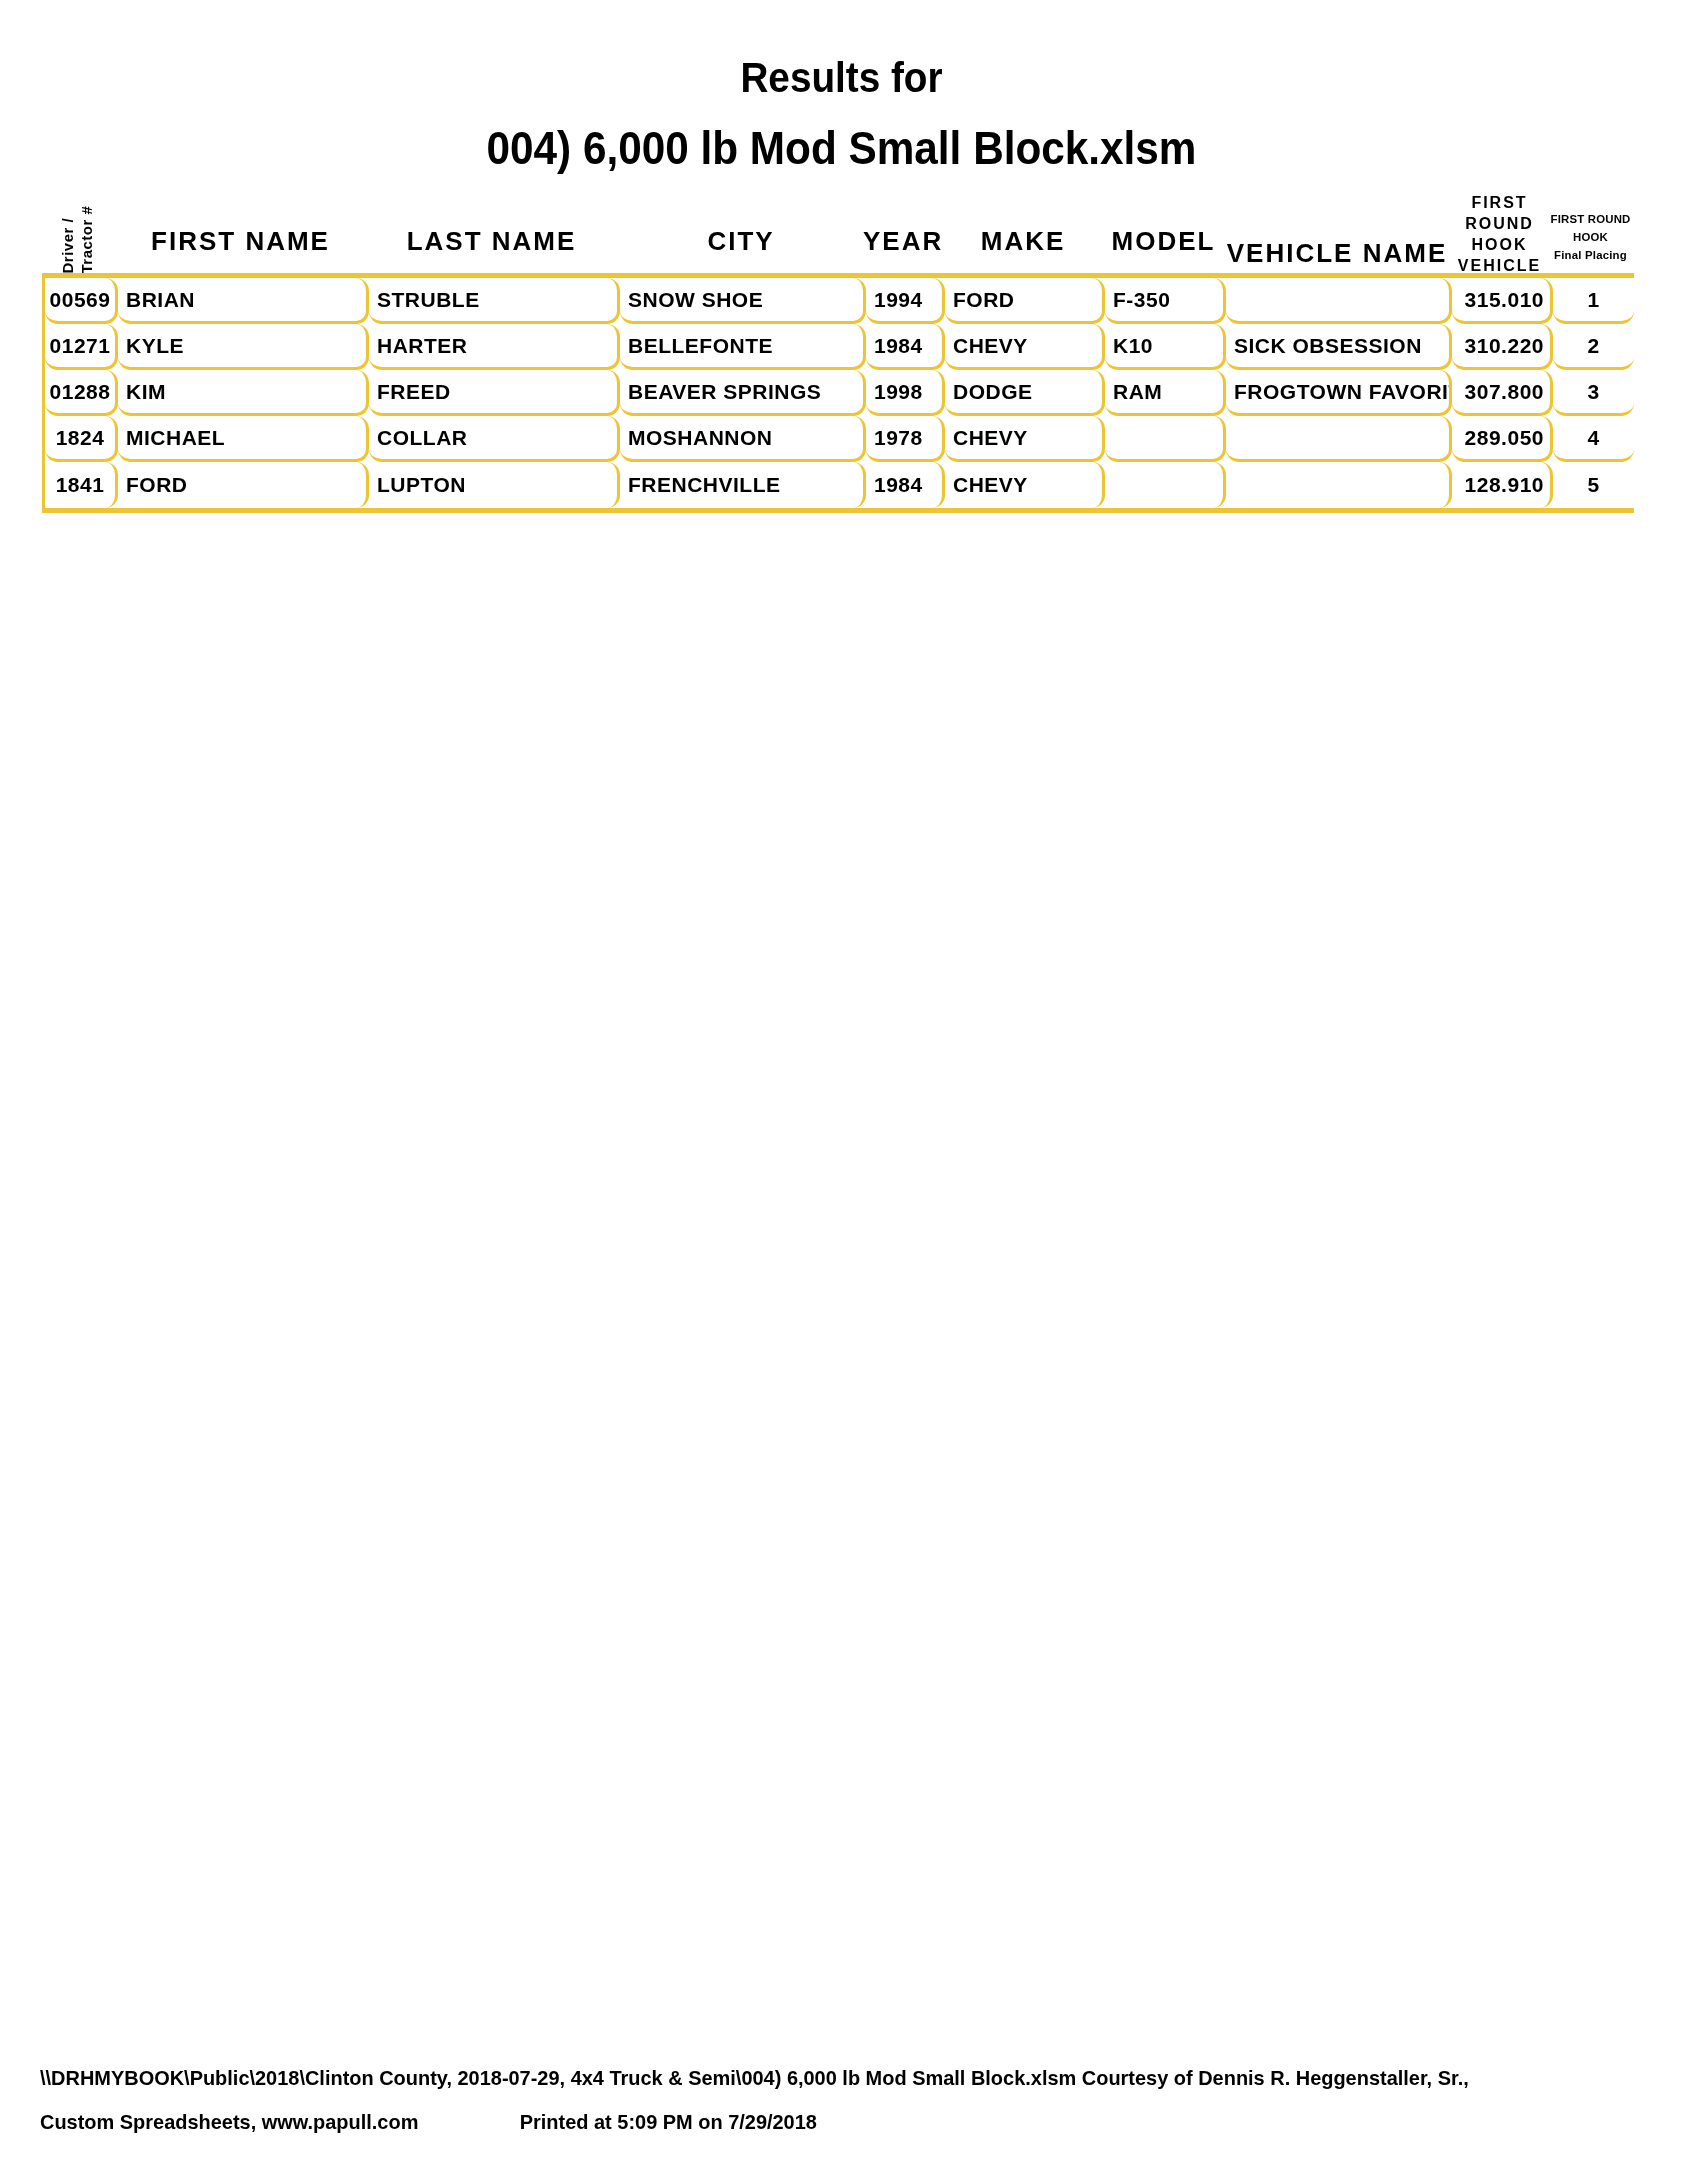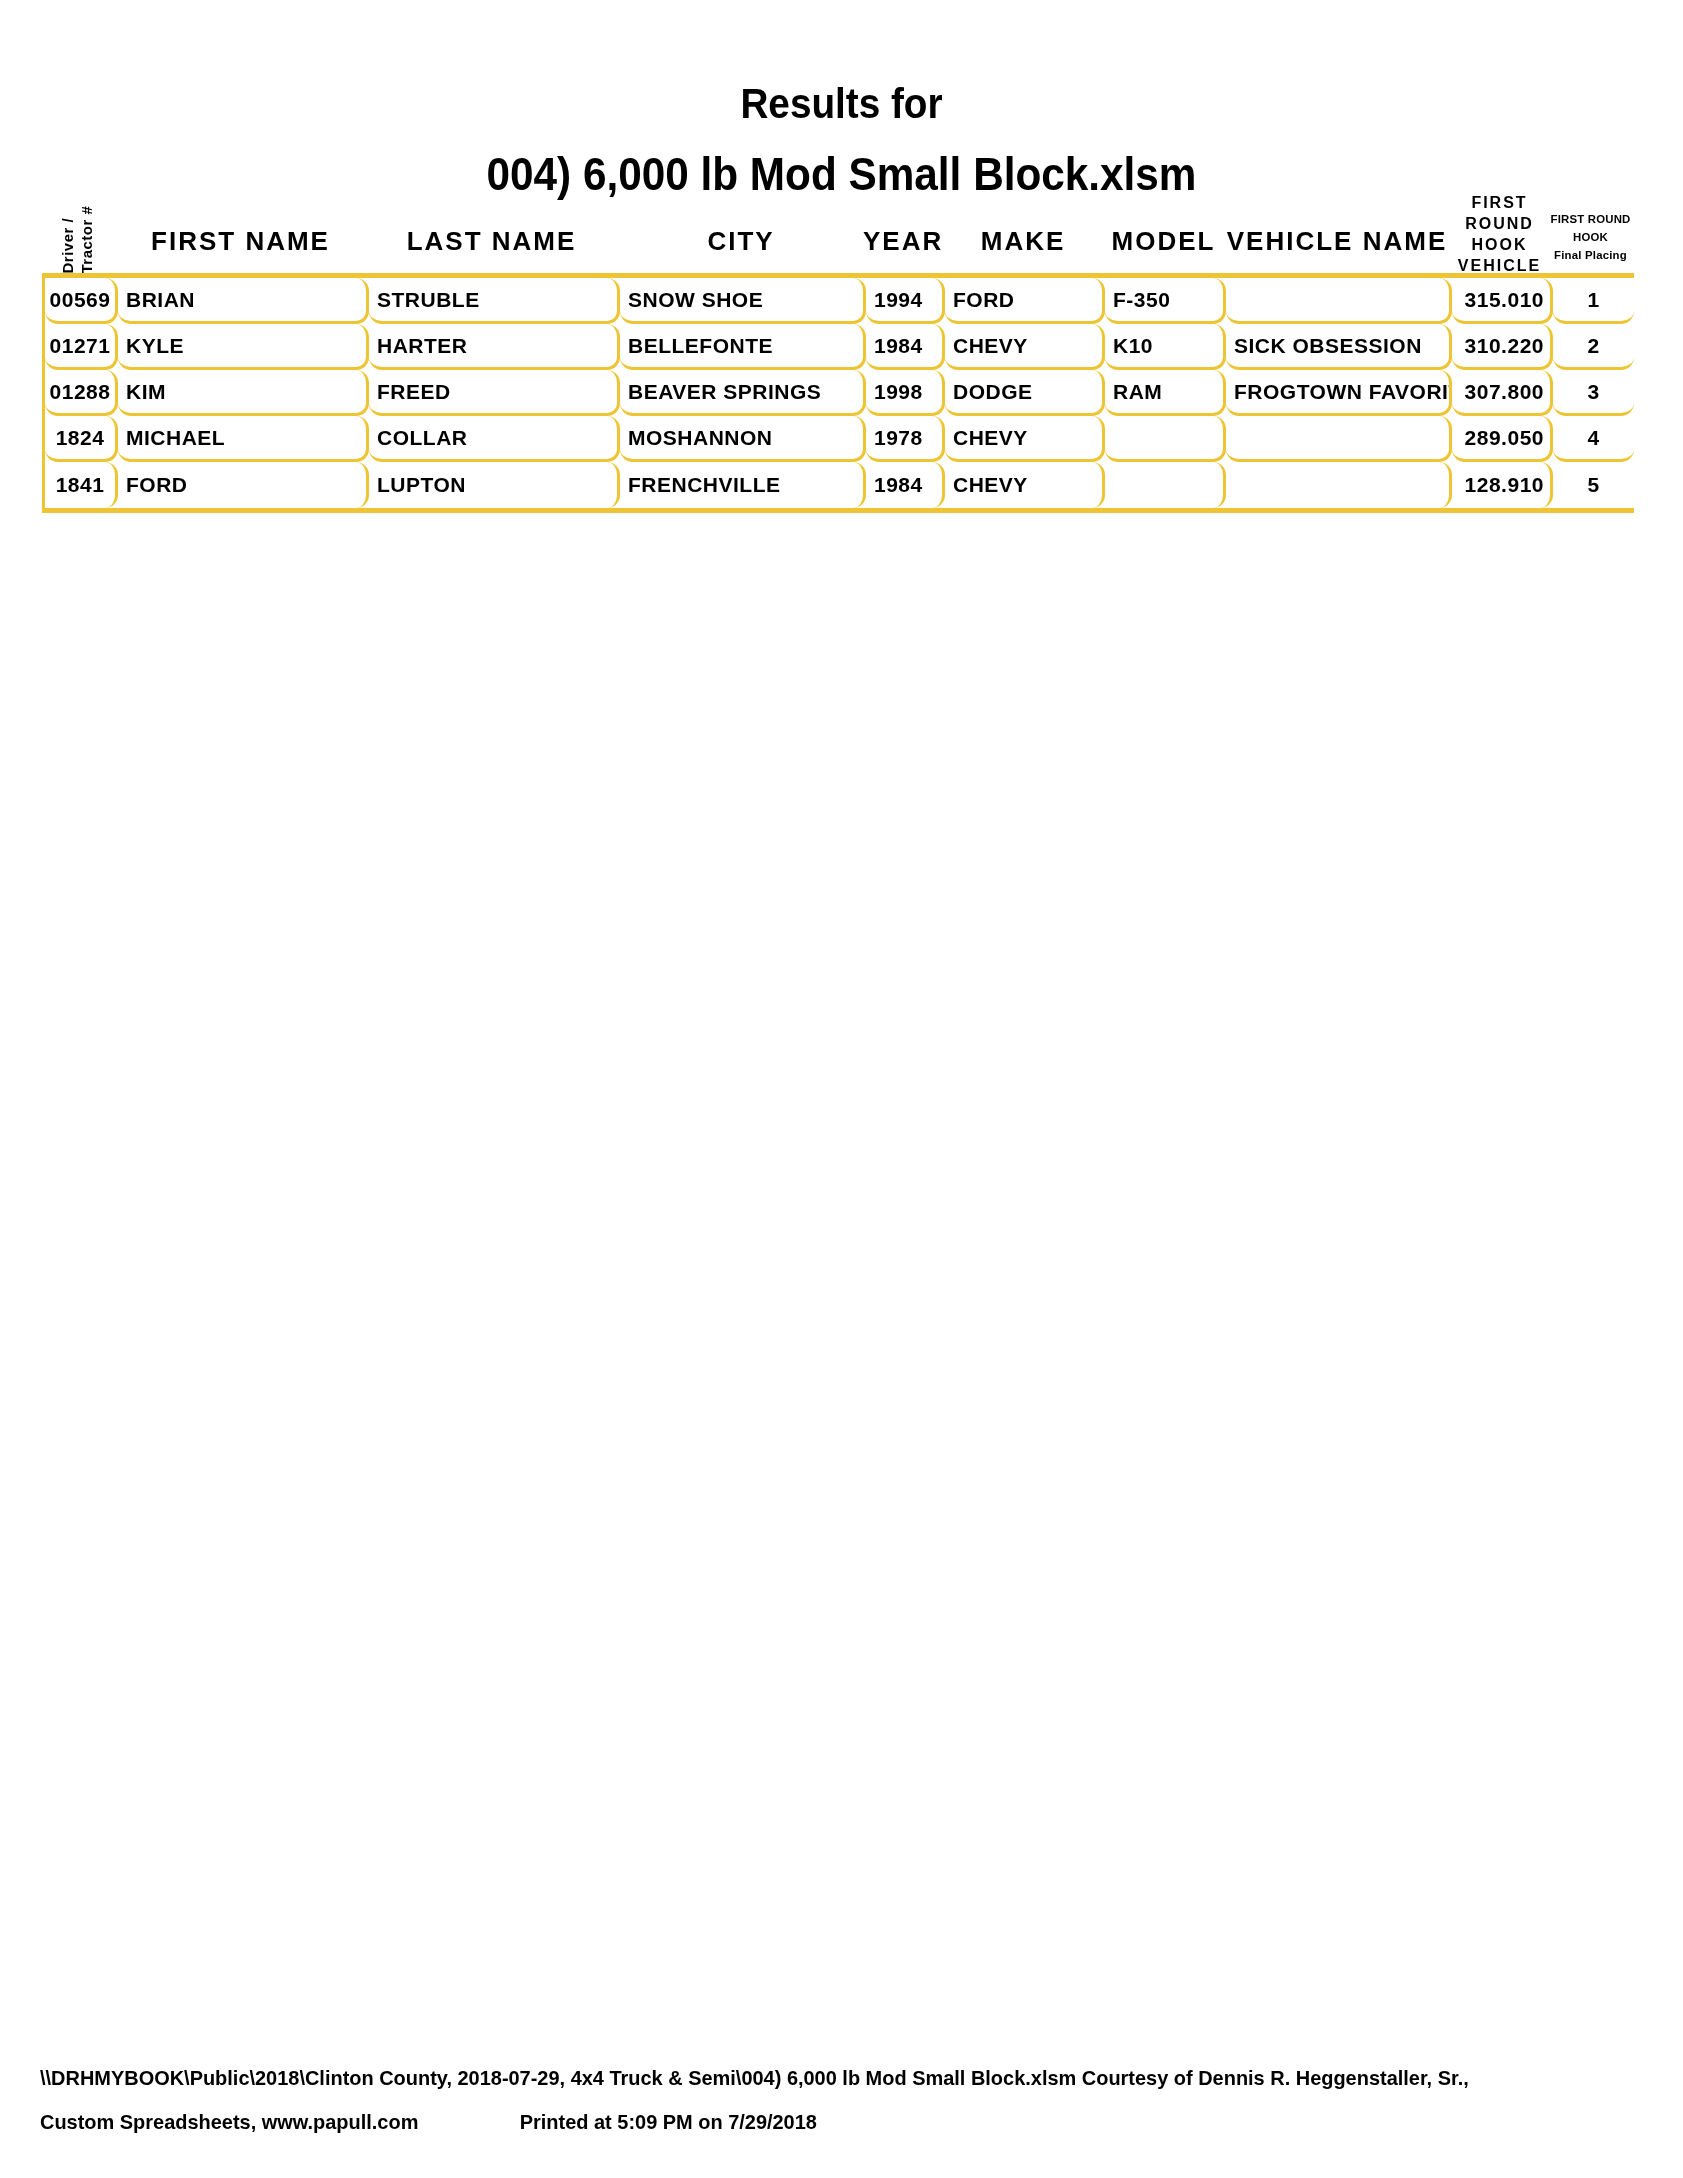--- a/index.html
+++ b/index.html
@@ -9,36 +9,36 @@
     position: relative;
     background: #ffffff;
     color: #000000;
     font-family: "Liberation Sans", sans-serif;
     font-weight: 700;
     overflow: hidden;
   }
   :root { --gold: #edc433; }
 
   
-  .title { position: absolute; left: 0; top: 53px; width: 100%; text-align: center; margin-top: 26px; }
+  .title { position: absolute; left: 0; top: 53px; width: 100%; text-align: center; }
   .title .l1 { font-size: 43px; transform: scaleX(0.9); }
   .title .l2 { font-size: 47px; margin-top: 18px; transform: scaleX(0.9); }
 
   
   .hdr {
     position: absolute; top: 228px; height: 26px; line-height: 26px;
     font-size: 26px; letter-spacing: 2px; text-align: center; white-space: nowrap;
   }
   .hdr-first   { left: 115px;  width: 251px; }
   .hdr-last    { left: 366px;  width: 251px; }
   .hdr-city    { left: 618px;  width: 246px; }
   .hdr-year    { left: 863px;  width: 79px;  }
   .hdr-make    { left: 943px;  width: 160px; }
   .hdr-model   { left: 1103px; width: 121px; }
-  .hdr-vehicle { left: 1224px; width: 226px; }
+  .hdr-vehicle { left: 1224px; width: 226px; margin-top: 12px; }
 
   .driver-hdr {
     position: absolute; left: 40px; top: 216px; width: 75px; height: 40px;
     transform: rotate(-90deg); transform-origin: center;
     font-size: 15px; line-height: 19px; letter-spacing: 0.5px;
     white-space: nowrap; text-align: left;
   }
 
   .dist-hdr {
     position: absolute; left: 1449px; top: 192px; width: 101px;

